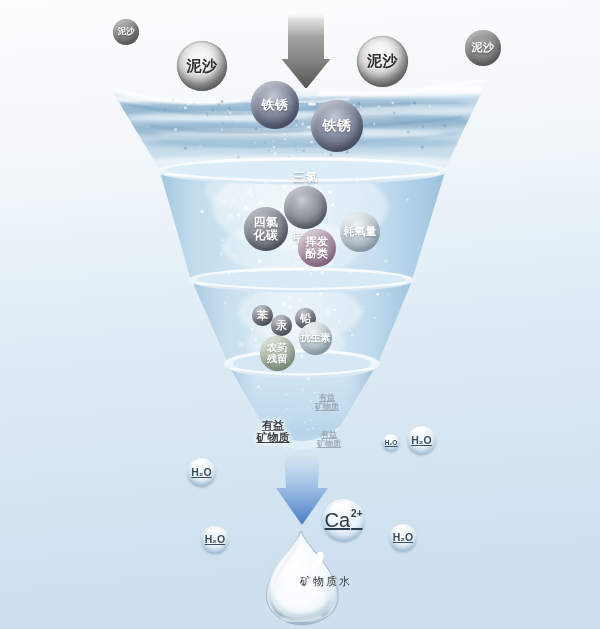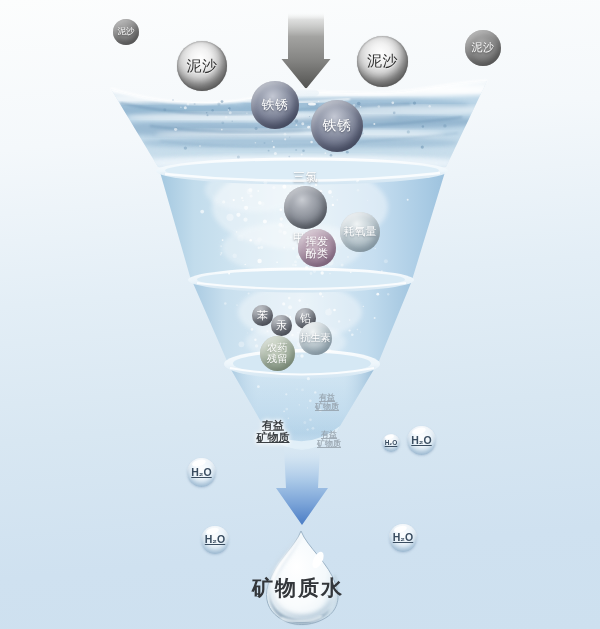--- a/index.html
+++ b/index.html
@@ -2,21 +2,21 @@
 <html><head>
 <meta charset="utf-8">
 <style>
 html,body{margin:0;padding:0;}
 #stage{position:relative;width:600px;height:629px;overflow:hidden;
   font-family:"Liberation Sans",sans-serif;
   background:linear-gradient(175deg,#fcfdfd 0%,#f4f8fb 22%,#e3eef6 45%,#d8e7f2 65%,#cfe1f0 85%,#cde0ef 100%);}
 svg{position:absolute;left:0;top:0;}
 .sph{position:absolute;border-radius:50%;display:flex;flex-direction:column;
   align-items:center;justify-content:center;text-align:center;color:#fff;
-  font-weight:normal;line-height:1.08;letter-spacing:0.5px;}
+  font-weight:bold;line-height:1.08;letter-spacing:0.5px;}
 .sph > span{display:block;white-space:nowrap;}
 .sph span span{display:inline;}
 
 .g-steel{background:radial-gradient(circle at 46% 34%,#ffffff 0%,#f2f2f2 22%,#d8d8d8 44%,#ababab 68%,#7f7f7f 88%,#686868 100%);
   box-shadow:inset -4px -7px 10px rgba(45,45,45,.55), inset 0 0 2px rgba(90,90,90,.8), 0 0 1px rgba(120,120,120,.5);
   color:#2d2d2d;}
 .g-steel span{text-shadow:0 1px 1px rgba(255,255,255,.6);}
 
 .g-dark{background:radial-gradient(circle at 45% 30%,#a2a2a2 0%,#8e8e8e 35%,#7c7c7c 65%,#6e6e6e 88%,#686868 100%);
   box-shadow:inset -2px -4px 6px rgba(55,55,55,.55), inset 2px 3px 5px rgba(255,255,255,.4);}
@@ -53,22 +53,22 @@
   background:rgba(255,255,255,.95);border-radius:50%;transform:rotate(-14deg);}
 .g-glass span{text-shadow:none;position:relative;}
 
 .mintxt{position:absolute;text-align:center;line-height:1.12;font-weight:bold;}
 .mintxt.faint{color:#939ea8;opacity:.8;font-weight:bold;}
 .mintxt.dark{color:#3b4044;text-shadow:0 0 3px #fff,0 0 5px #fff,0 0 7px rgba(255,255,255,.9);}
 .mintxt span{display:block;white-space:nowrap;text-decoration:underline;}
 
 #ca-sup{font-size:10px;font-weight:bold;vertical-align:10px;letter-spacing:0;margin-left:1px;}
 
-#drop-label{position:absolute;left:252px;top:574px;width:100px;text-align:left;
-  font-size:21px;letter-spacing:2px;color:#33363a;font-weight:700;}
+#drop-label{position:absolute;left:252px;top:574px;width:100px;text-align:right;
+  font-size:11px;letter-spacing:2px;color:#33363a;font-weight:400;}
 </style>
 </head>
 <body>
 
 <div id="stage">
 
 <svg width="600" height="629" viewBox="0 0 600 629">
 <defs>
   <linearGradient id="grayArrow" x1="0" y1="0" x2="0" y2="1">
     <stop offset="0" stop-color="#ffffff" stop-opacity="0.05"></stop>
@@ -514,20 +514,24 @@
       <span>铁锈</span>
     </div>
 
 <div class="sph g-grey" style="left:284px;top:186px;width:43px;height:43px;font-size:12px;gap:48px;">
       <span>三氯</span>
       <span>甲烷</span>
     </div>
 <div class="sph g-silver" style="left:340px;top:212px;width:40px;height:40px;font-size:11px;letter-spacing:0;">
       <span>耗氧量</span>
     </div>
+<div class="sph g-grey2" style="left:244px;top:207px;width:44px;height:44px;font-size:12px;">
+      <span>四氯</span>
+      <span>化碳</span>
+    </div>
 <div class="sph g-mauve" style="left:298px;top:229px;width:38px;height:38px;font-size:11px;">
       <span>挥发</span>
       <span>酚类</span>
     </div>
 
 <div class="sph g-grey2" style="left:252px;top:305px;width:21px;height:21px;font-size:11px;letter-spacing:0;">
       <span>苯</span>
     </div>
 <div class="sph g-grey2" style="left:271px;top:315px;width:21px;height:21px;font-size:11px;letter-spacing:0;">
       <span>汞</span>
@@ -565,16 +569,19 @@
 <div class="sph g-glass" style="left:187px;top:458px;width:29px;height:29px;font-size:10.5px;letter-spacing:0;">
       <span>H₂O</span>
     </div>
 <div class="sph g-glass" style="left:201px;top:526px;width:28px;height:28px;font-size:10.5px;letter-spacing:0;">
       <span>H₂O</span>
     </div>
 <div class="sph g-glass" style="left:389px;top:524px;width:28px;height:28px;font-size:10.5px;letter-spacing:0;">
       <span>H₂O</span>
     </div>
 
+<div class="sph g-glass" style="left:322px;top:499px;width:43px;height:43px;font-size:20px;letter-spacing:0;font-weight:normal;color:#2c3a4e;">
+      <span style="white-space:nowrap;"><span>Ca</span><span id="ca-sup">2+</span></span>
+    </div>
 
 <div id="drop-label">矿物质水</div>
 
 </div>
 
 </body></html>

